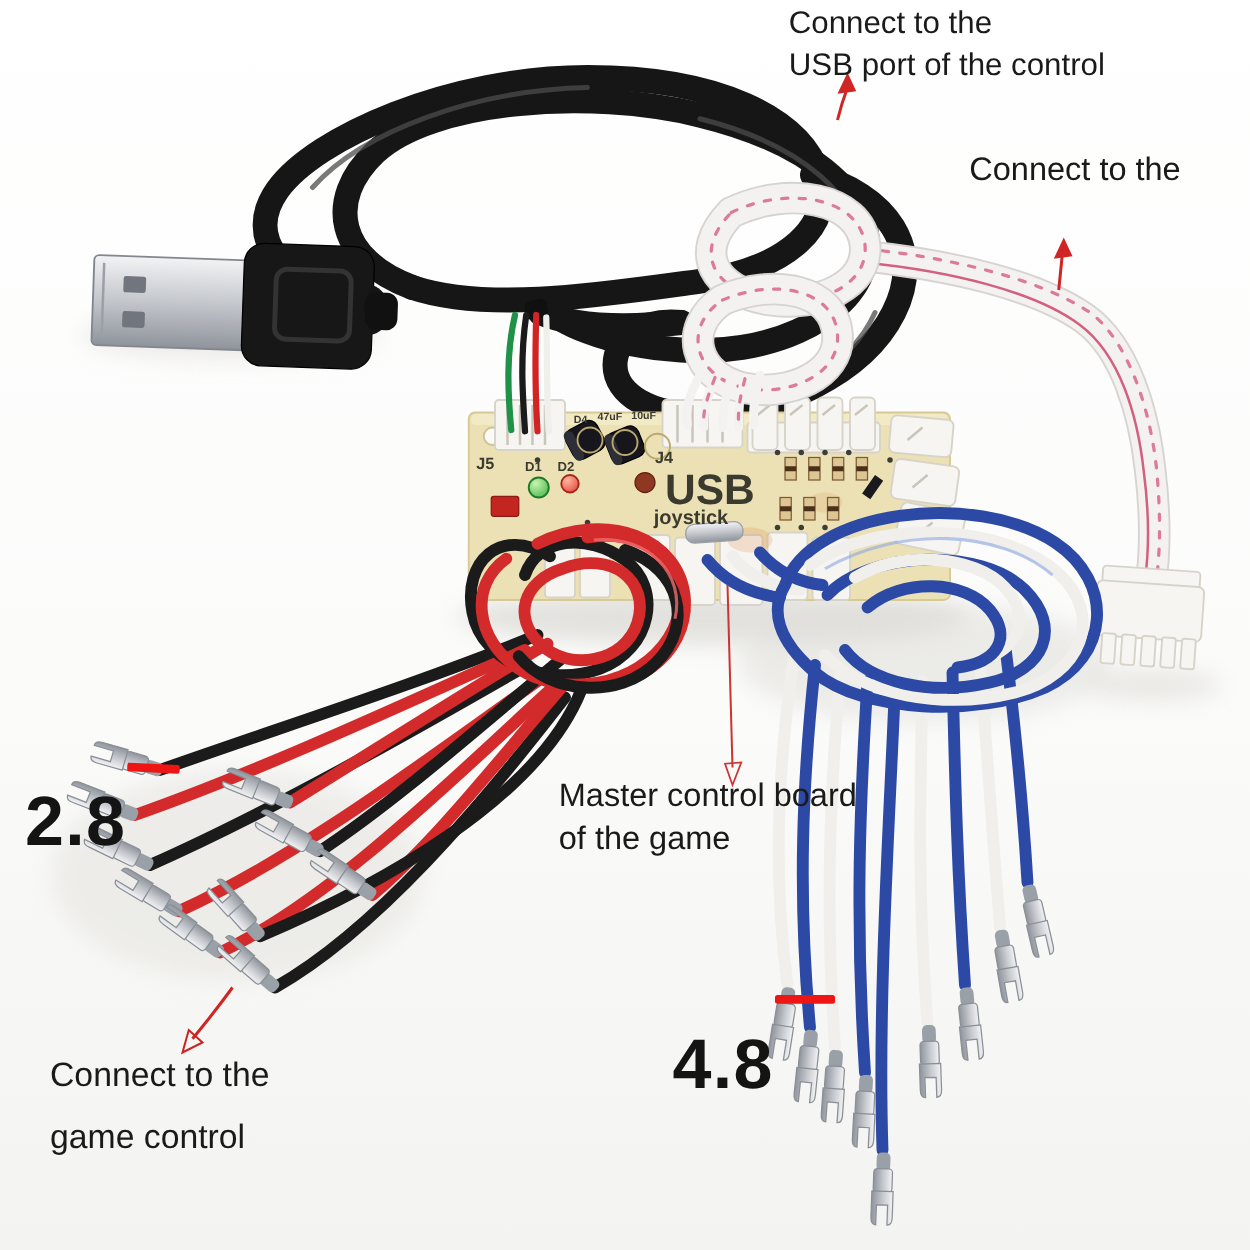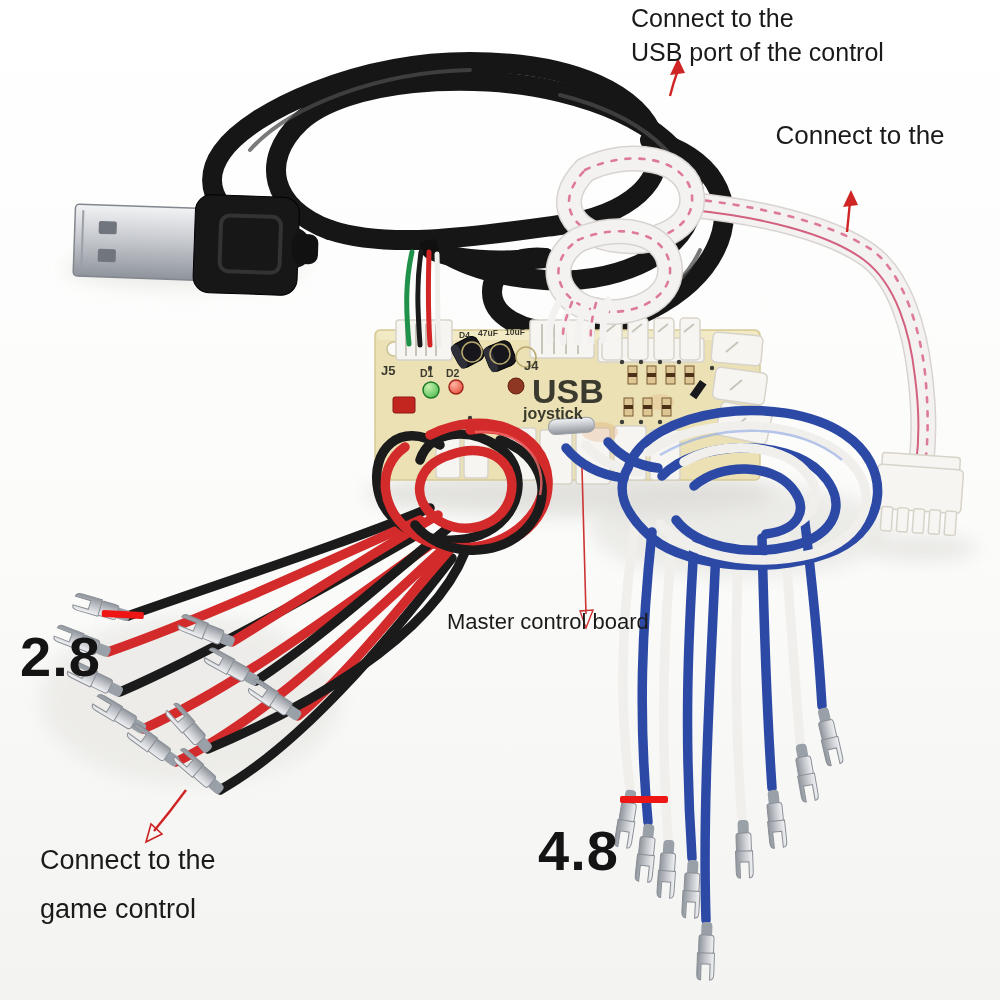--- a/index.html
+++ b/index.html
@@ -5,21 +5,21 @@
   html,body{margin:0;padding:0;background:#e9e9e9;}
   .stage{
     position:relative;width:1000px;height:1000px;overflow:hidden;
     background:linear-gradient(180deg,#ffffff 0%,#fbfbfa 55%,#f3f3f1 100%);
     font-family:"Liberation Sans",sans-serif;
   }
   .stage svg{position:absolute;left:0;top:0;width:1000px;height:1000px;}
   .ann{position:absolute;font-weight:normal;color:#1a1a1a;white-space:nowrap;z-index:5;}
   #ann-usb{left:631px;top:1px;font-size:25px;line-height:34px;}
   #ann-sanwa{left:764px;top:112px;font-size:26px;line-height:46px;text-align:center;width:192px;}
-  #ann-master{left:447px;top:605px;font-size:22px;line-height:34px;}
+  #ann-master{left:447px;top:619px;font-size:26px;line-height:34px;}
   #ann-button{left:40px;top:836px;font-size:27px;line-height:49px;}
   .bignum{position:absolute;font-weight:bold;color:#141414;font-size:56px;letter-spacing:1px;z-index:5;}
   #num-28{left:20px;top:584px;margin-top:40px;}
   #num-48{left:538px;top:818px;}
   
   .cab{stroke:#161616;stroke-width:20;fill:none;stroke-linecap:round;}
   .cabhi{stroke:#4c4c4c;stroke-width:4;fill:none;stroke-linecap:round;opacity:.75;}
   .wk{stroke:#1b1b1b;stroke-width:9.5;fill:none;stroke-linecap:round;}
   .wr{stroke:#d32b2b;stroke-width:9.5;fill:none;stroke-linecap:round;}
   .wb{stroke:#2b49a5;stroke-width:9.5;fill:none;stroke-linecap:round;}
@@ -355,20 +355,21 @@
   <div>Connect to the</div>
   <div>USB port of the control</div>
 </div>
 
 <div class="ann" id="ann-sanwa">
   <div>Connect to the</div>
 </div>
 
 <div class="ann" id="ann-master">
   <div>Master control board</div>
+  <div>of the game</div>
 </div>
 
 <div class="ann" id="ann-button">
   <div>Connect to the</div>
   <div>game control</div>
 </div>
 
 <div class="bignum" id="num-28">2.8</div>
 <div class="bignum" id="num-48">4.8</div>
 

